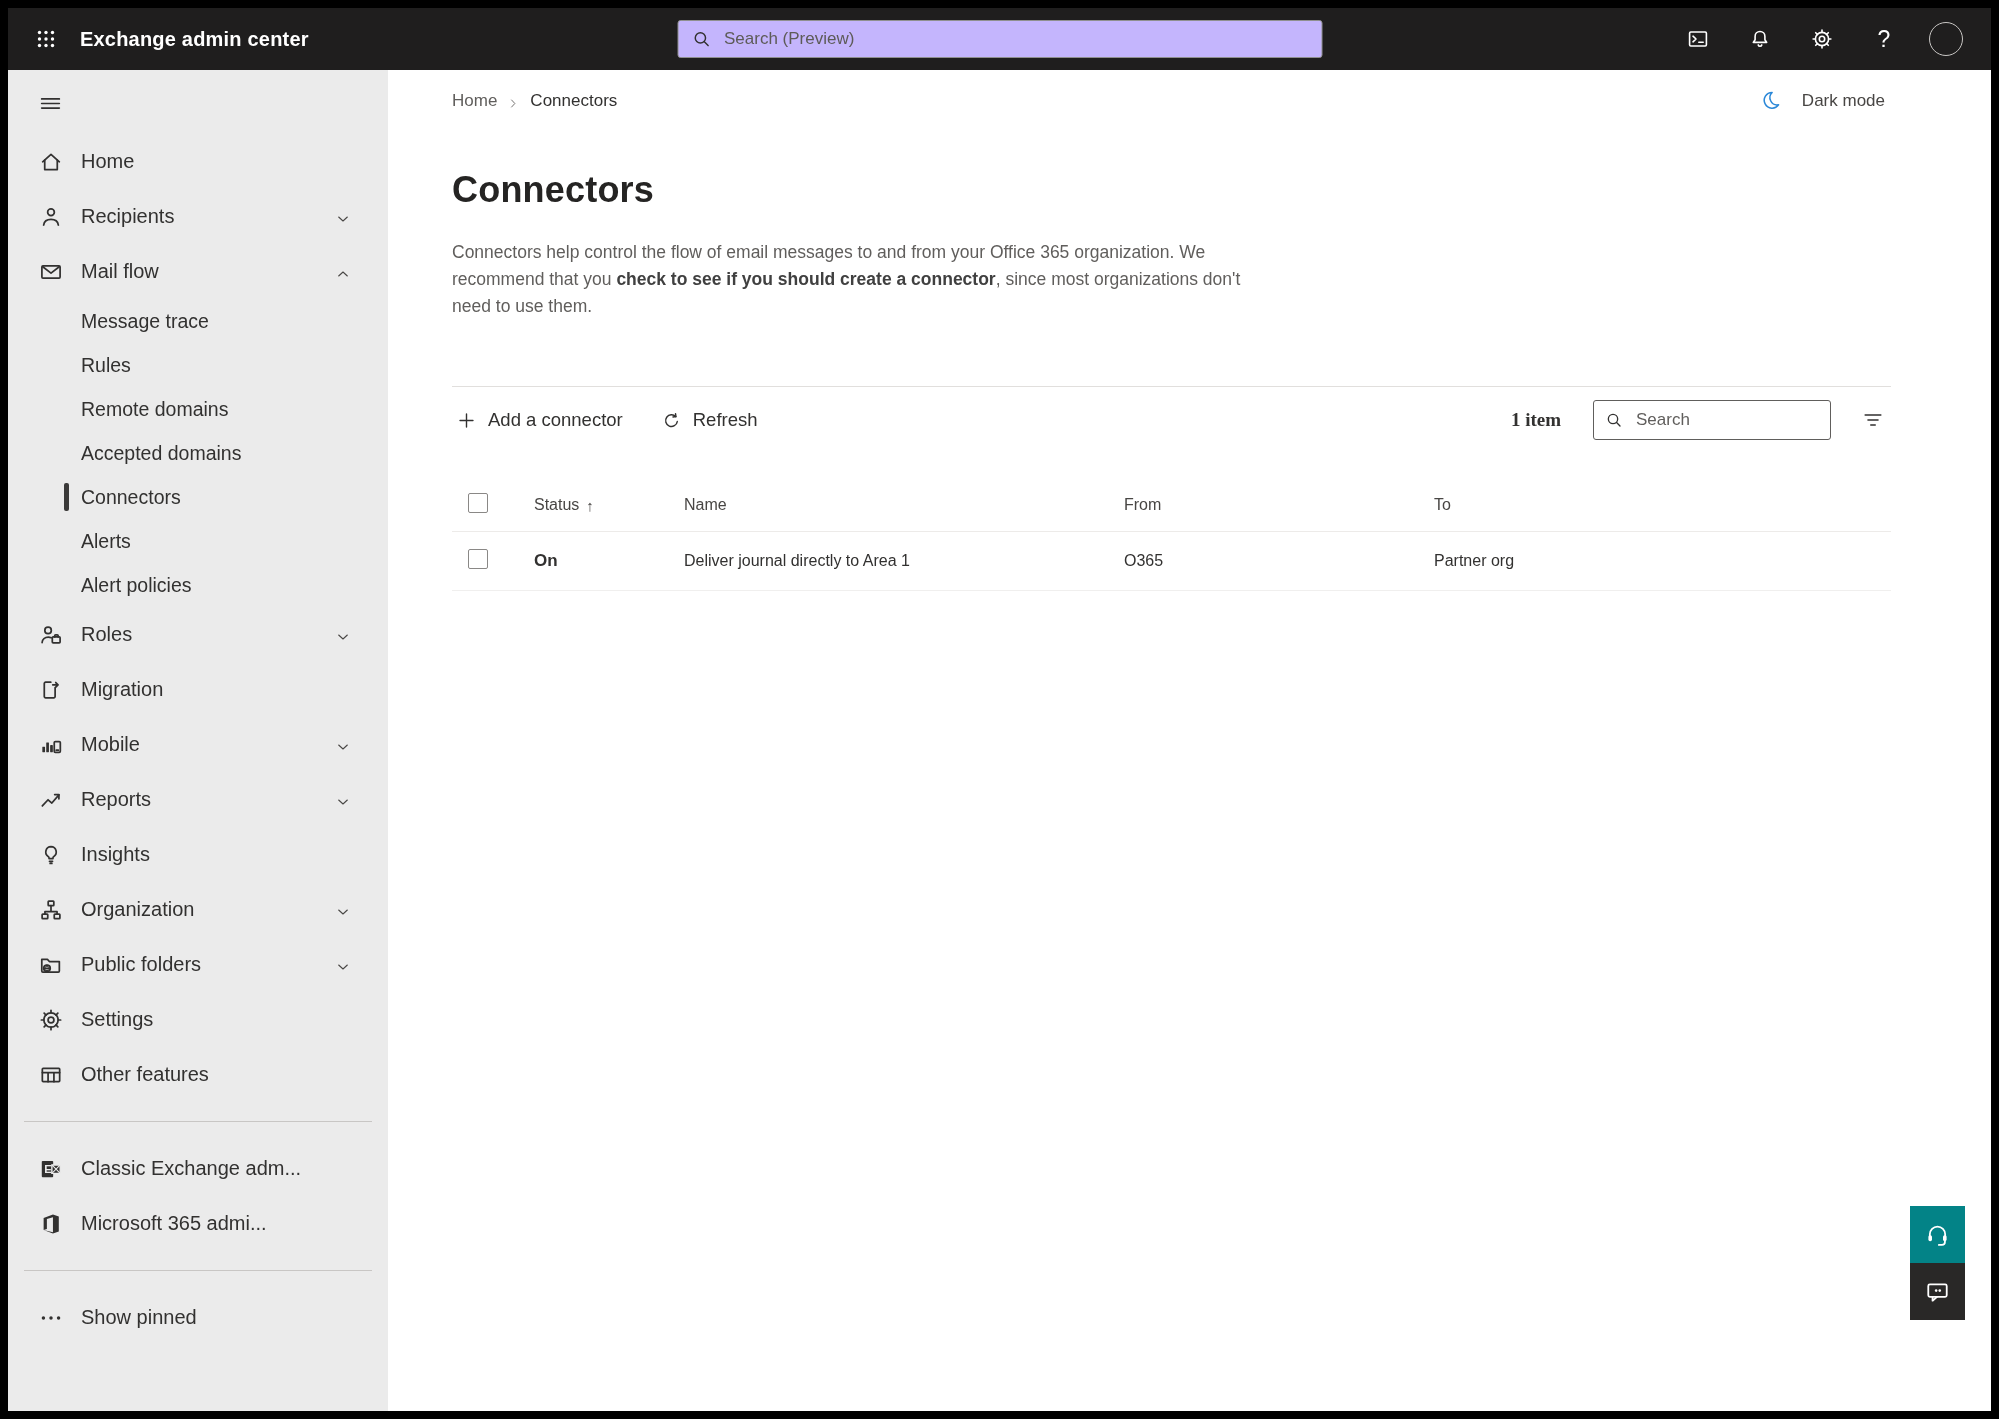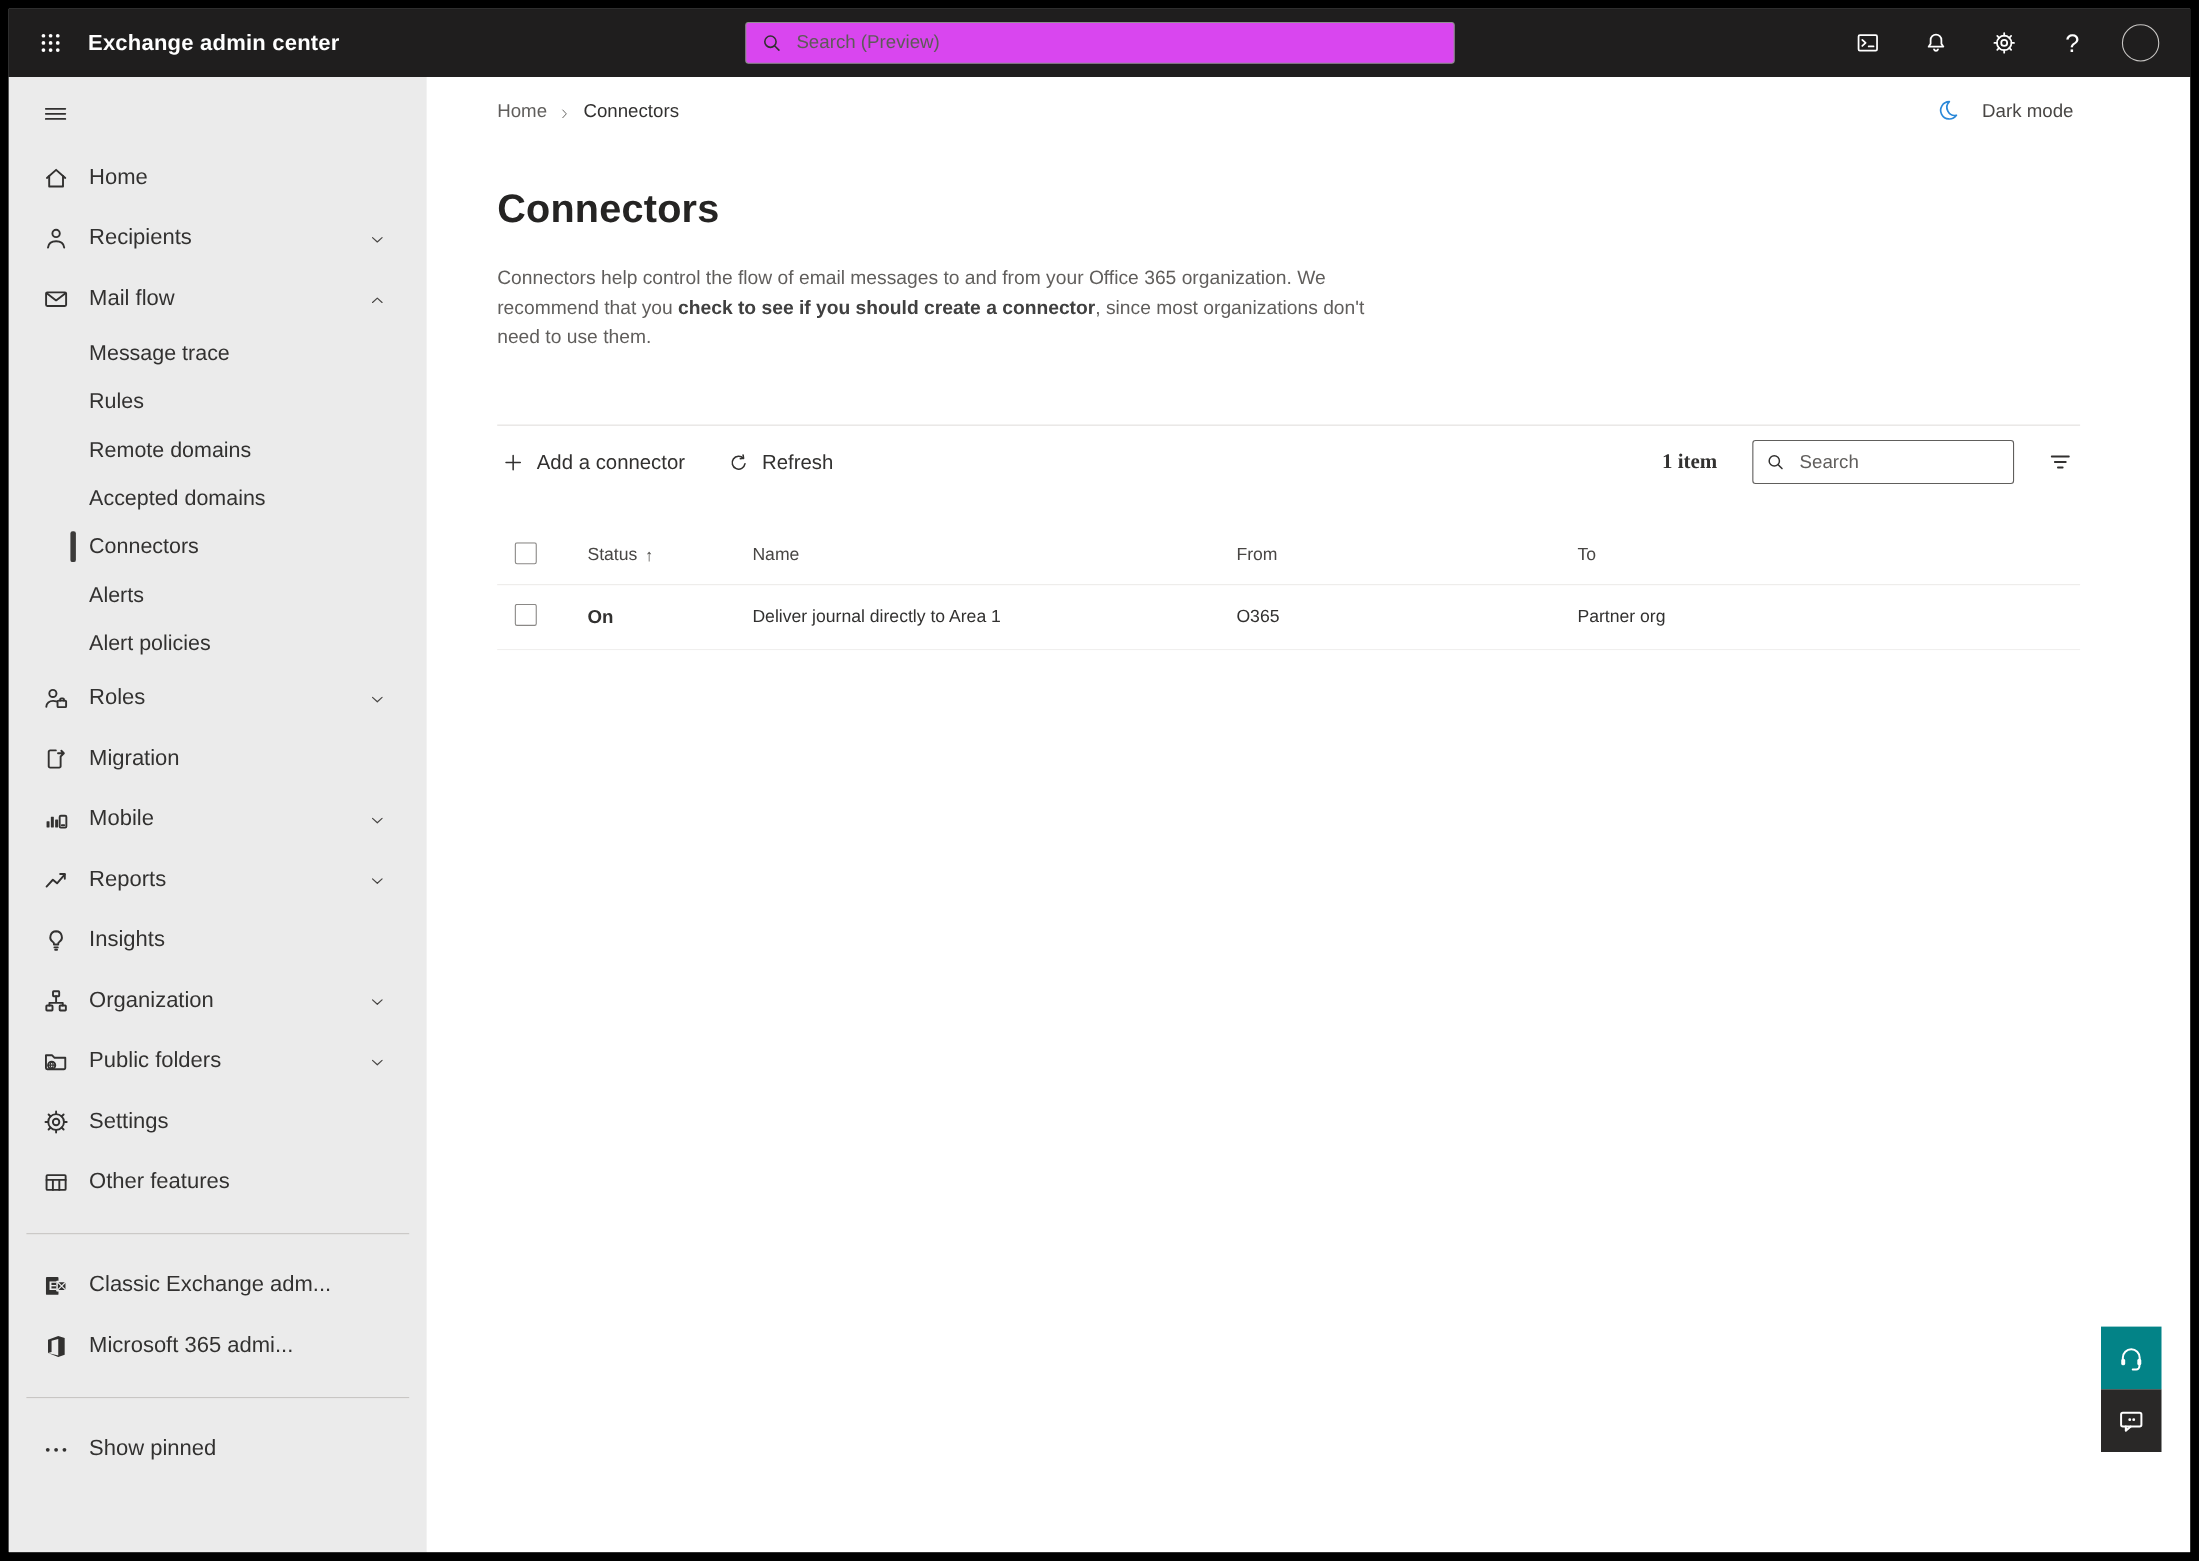--- a/index.html
+++ b/index.html
@@ -3,21 +3,21 @@
 <meta charset="utf-8">
 <style>
   html,body{margin:0;padding:0;background:#000;}
   body{width:1999px;height:1419px;overflow:hidden;font-family:"Liberation Sans","DejaVu Sans",sans-serif;-webkit-font-smoothing:antialiased;}
   .frame{position:absolute;left:8px;top:8px;width:1983px;height:1403px;display:flex;flex-direction:column;background:#fff;}
   
   .topbar{flex:0 0 62px;background:#1f1e1e;color:#fff;display:flex;align-items:center;position:relative;z-index:5;}
   .tb-left{display:flex;align-items:center;padding-left:16px;}
   .tb-btn{width:44px;height:48px;display:flex;align-items:center;justify-content:center;cursor:pointer;background:none;border:none;color:#fff;}
   .tb-title{font-size:20px;font-weight:600;letter-spacing:.2px;margin-left:12px;white-space:nowrap;}
-  .tb-search{position:absolute;left:50%;top:50%;transform:translate(-50%,-50%);width:645px;height:38px;background:#d946ef;border:1px solid #8f8f8f;border-radius:3px;display:flex;align-items:center;padding:0 12px;box-sizing:border-box;}
+  .tb-search{position:absolute;left:50%;top:50%;transform:translate(-50%,-50%);width:645px;height:38px;background:#c4b5fd;border:1px solid #8f8f8f;border-radius:3px;display:flex;align-items:center;padding:0 12px;box-sizing:border-box;}
   .tb-search .ic{width:22px;height:22px;color:#323130;flex:0 0 22px;margin-right:10px;}
   .tb-search input{flex:1;border:none;background:transparent;outline:none;font-size:17px;color:#323130;font-family:inherit;}
   .tb-search input::placeholder{color:#5d5b58;}
   .tb-right{margin-left:auto;display:flex;align-items:center;padding-right:14px;}
   .tb-right .tb-btn{width:62px;}
   .tb-btn .ic{width:24px;height:24px;color:#fff;}
   .tb-help{font-size:23px;font-weight:400;color:#fff;}
   .tb-avatar{width:34px;height:34px;border-radius:50%;border:1.6px solid #c8c6c4;box-sizing:border-box;background:transparent;}
   
   .body-row{flex:1;display:flex;min-height:0;}

